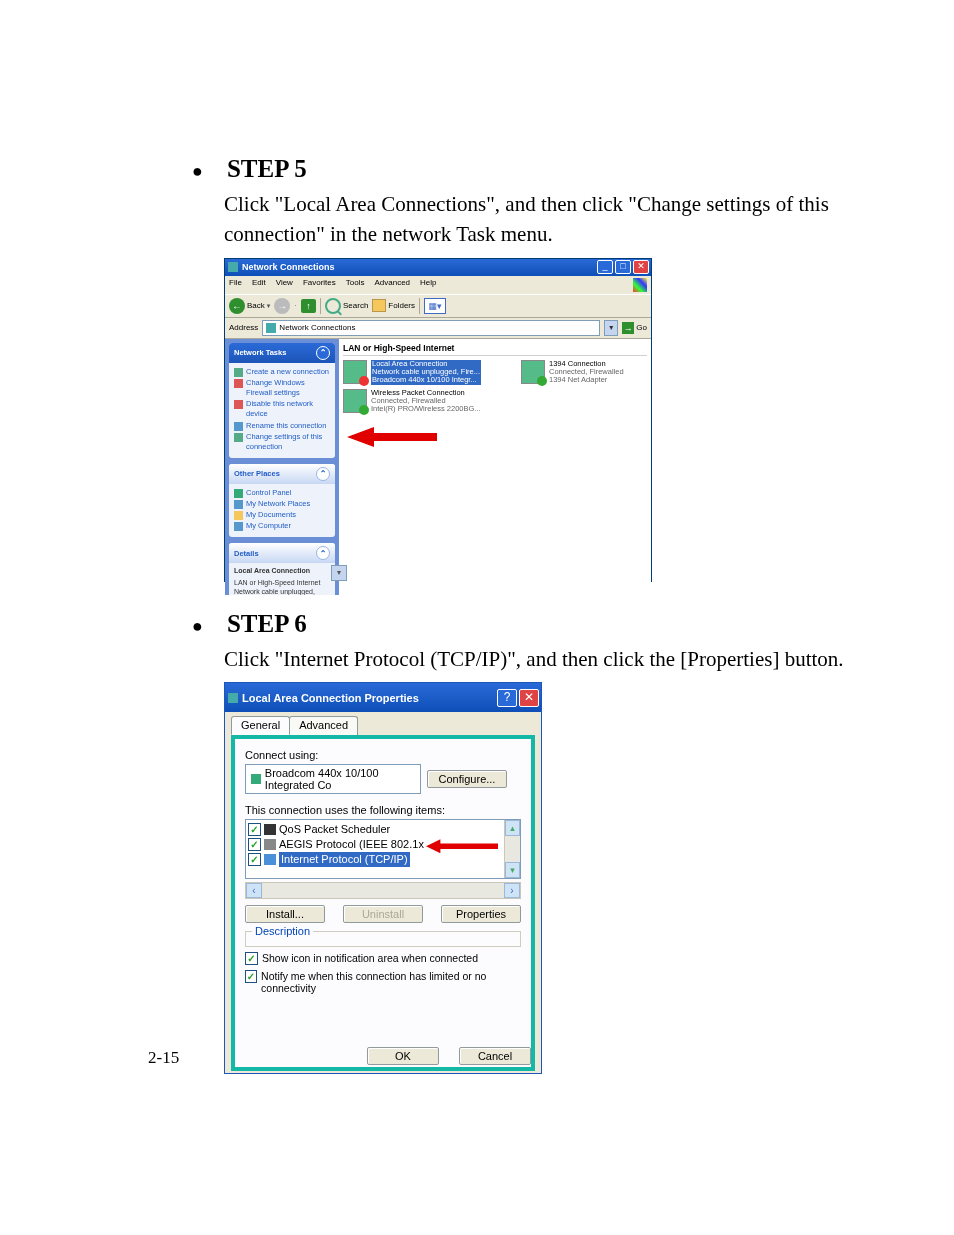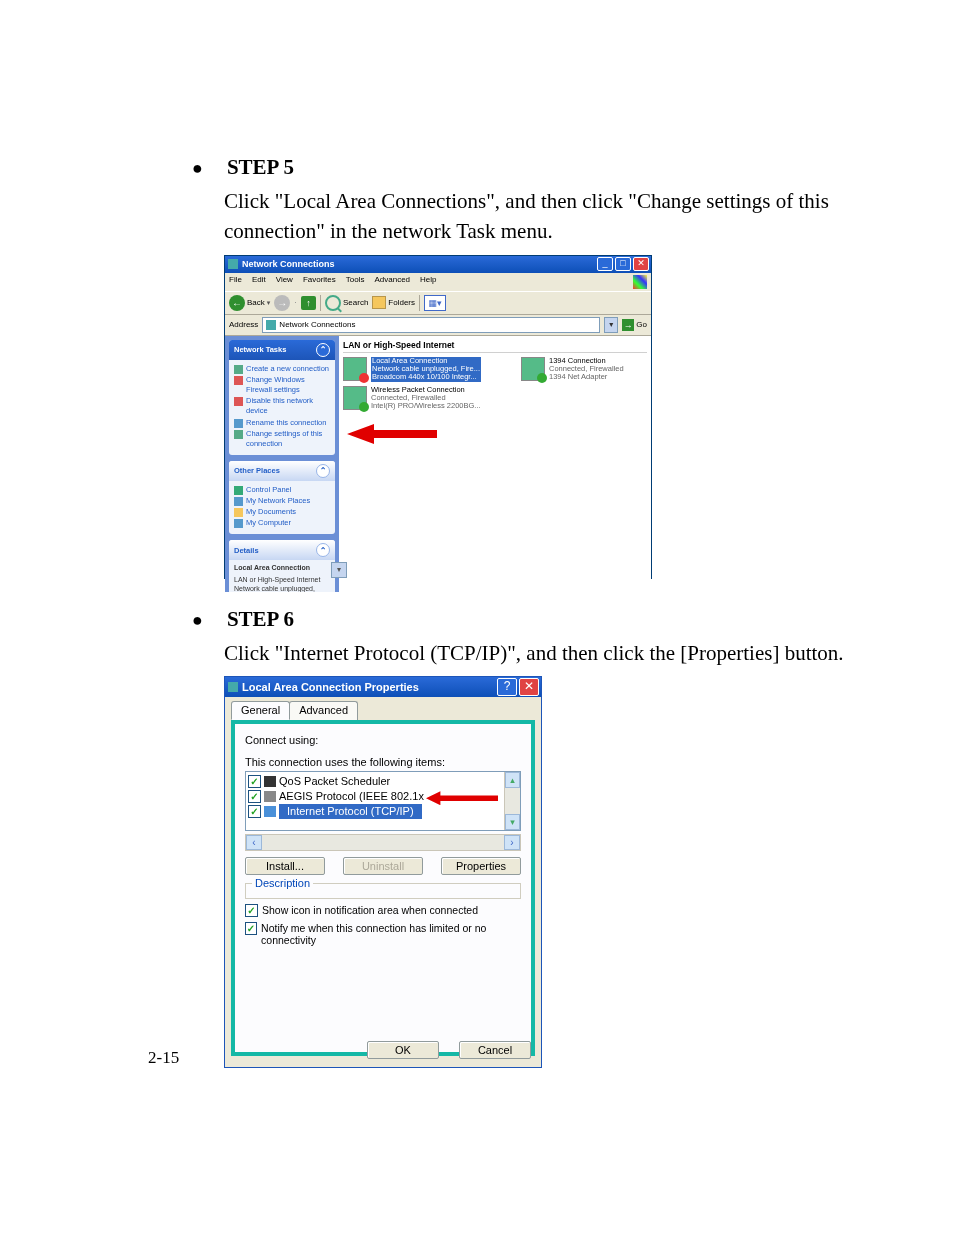--- a/index.html
+++ b/index.html
@@ -22,21 +22,21 @@
     align-items: baseline;
     margin-bottom: 6px;
   }
   .bullet {
     font-size: 18px;
     margin-right: 24px;
     margin-left: 12px;
   }
   .step-title {
     font-weight: bold;
-    font-size: 21px;
+    font-size: 25px;
   }
   .step-body {
     margin-left: 44px;
     font-size: 21px;
     line-height: 1.45;
     margin-bottom: 8px;
   }
   .page-number {
     position: absolute;
     left: 148px;
@@ -119,38 +119,38 @@
   .shot2 {
     width: 316px;
     height: 390px;
     background:#ece9d8;
     border:1px solid #1d55b8;
     font-family:Tahoma,Arial,sans-serif;
     font-size:11px;
     margin-left:44px;
     position:relative;
   }
-  .shot2 .titlebar{height:20px;}
+  .shot2 .titlebar{height:29px;}
   .shot2 .tb-title{font-size:11px;}
   .shot2 .winbtn{width:18px;height:16px;font-size:12px;line-height:14px;}
   .shot2 .winbtn.help{background:#2a6ad8;}
   .tabs2 { display:flex; margin:4px 0 0 6px;text-align:center; }
   .tab2 { border:1px solid #919b9c; border-bottom:none; padding:2px 9px; font-size:11px; background:#f9f9f5; border-radius:3px 3px 0 0; margin-right:-1px;}
   .tab2.active{background:#fcfcfe; position:relative; z-index:2; border-bottom:1px solid #fcfcfe; padding-bottom:3px;}
   .tab-panel { border:4px solid #14b8a6; margin:0 6px; padding:10px 10px; background:#fcfcfe; height:308px; position:relative;}
   .fld-row{display:flex;align-items:center;gap:6px;margin:3px 0;}
   .txt-in{border:1px solid #7f9db9;background:#fff;padding:2px 5px;font-size:11px;width:164px;display:flex;align-items:center;gap:4px;}
   .txt-in .ico{width:12px;height:10px;background:#3a7;}
   .btn2{border:1px solid #919b9c;background:#ece9d8;padding:2px 0;font-size:11px;width:78px;text-align:center;border-radius:2px;box-shadow:inset 1px 1px #fff;}
   .btn2.disabled{color:#aca899;}
   .listbox{border:1px solid #7f9db9;background:#fff;height:54px;position:relative;margin:3px 0;padding:2px;font-size:11px;}
   .listbox .li{display:flex;align-items:center;gap:3px;line-height:15px;}
   .chk{width:11px;height:11px;border:1px solid #1c5180;background:#fff;display:flex;align-items:center;justify-content:center;color:#21a121;font-size:10px;font-weight:bold;}
   .proto-ico{width:12px;height:11px;background:#4a90d9;}
-  .li .hl{background:#316ac5;color:#fff;padding:0 8px;}
+  .li .hl{background:#316ac5;color:#fff;padding:0 2px;}
   .scrollbar-v{position:absolute;right:0;top:0;bottom:0;width:15px;background:#e8e8e0;border-left:1px solid #cac6b8;}
   .scrollbar-v .arr{height:14px;background:#cfe3f7;border:1px solid #9cb8d9;display:flex;align-items:center;justify-content:center;color:#4a6;font-size:9px;}
   .scrollbar-h{height:15px;background:#e8e8e0;border:1px solid #cac6b8;margin:0 0 6px 0;display:flex;}
   .scrollbar-h .arr{width:14px;background:#cfe3f7;border:1px solid #9cb8d9;display:flex;align-items:center;justify-content:center;color:#4169c8;font-size:10px;}
   .scrollbar-h .thumb{flex:1;}
   .btn-row{display:flex;justify-content:space-between;margin:4px 0 8px;}
   .fieldset{border:1px solid #d0cdbf;padding:6px 8px 8px;position:relative;margin-top:2px;}
   .fieldset .legend{position:absolute;top:-7px;left:6px;background:#fcfcfe;padding:0 3px;font-size:11px;color:#0046b8;}
   .desc-text{font-size:10.5px;line-height:1.2;}
   .chk-line{display:flex;align-items:flex-start;gap:4px;font-size:10.5px;margin:5px 0;}
@@ -336,20 +336,27 @@
         <div class="winbtn help">?</div>
         <div class="winbtn close">✕</div>
       </div>
     </div>
     <div class="tabs2">
       <div class="tab2 active">General</div>
       <div class="tab2">Advanced</div>
     </div>
     <div class="tab-panel">
       <div>Connect using:</div>
+      <div class="fld-row">
+        <div class="txt-in">
+            <span class="ico"></span>
+            <span>Broadcom 440x 10/100 Integrated Co</span>
+          </div>
+        <div class="btn2">Configure...</div>
+      </div>
       <div style="margin-top:10px;">This connection uses the following items:</div>
       <div class="listbox">
         <div class="li">
             <span class="chk">✓</span>
             <span class="proto-ico" style="background:#333"></span>
             <span>QoS Packet Scheduler</span>
           </div>
         <div class="li">
             <span class="chk">✓</span>
             <span class="proto-ico" style="background:#888"></span>

